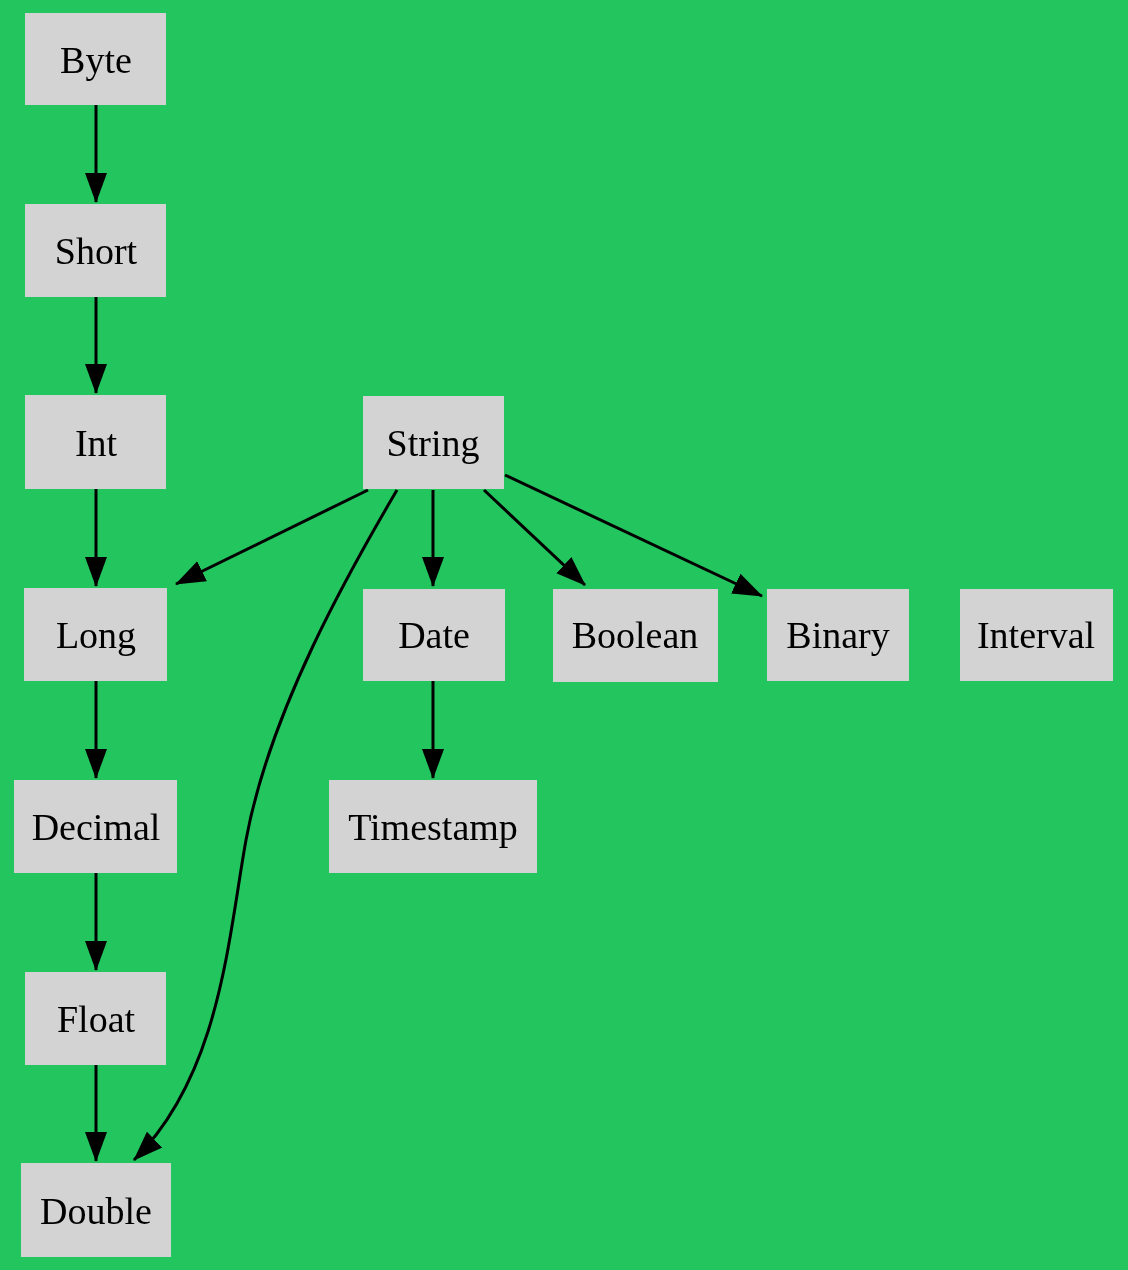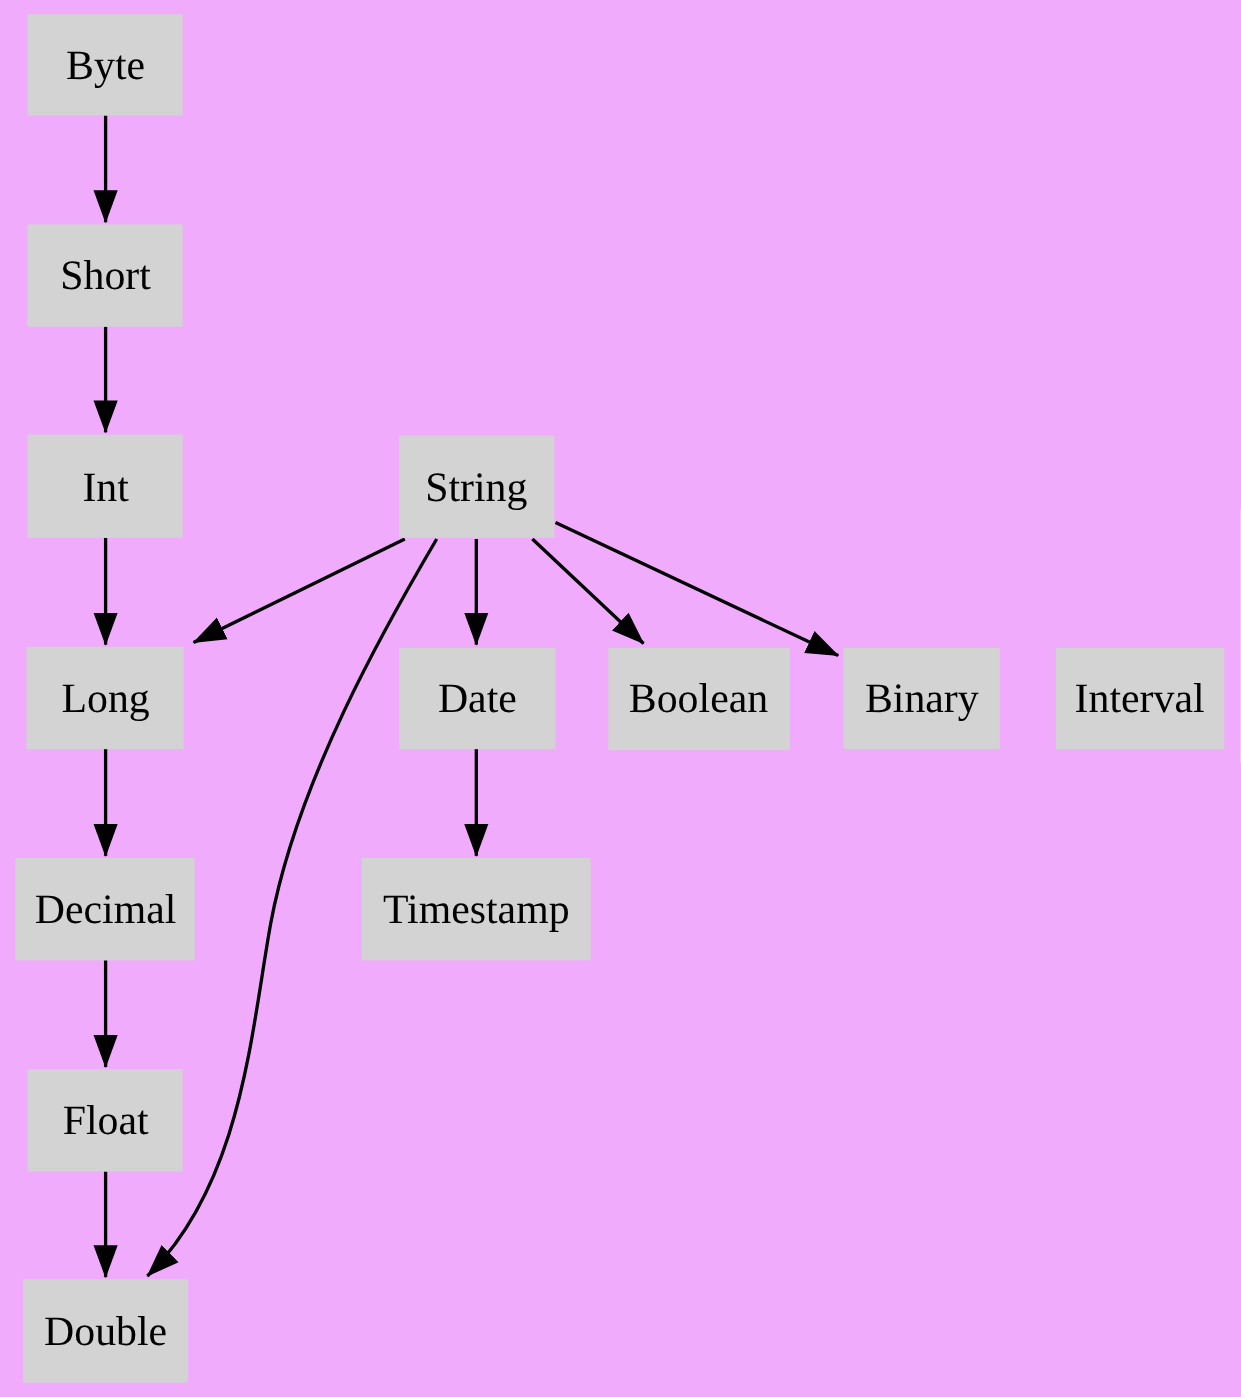--- a/index.html
+++ b/index.html
@@ -3,21 +3,21 @@
 <meta charset="utf-8">
 <style>
   html, body {
     margin: 0;
     padding: 0;
     background: #ffffff;
   }
   .canvas-wrap {
     width: 1128px;
     height: 1270px;
-    background: #f0abfc;
+    background: #22c55e;
     position: relative;
   }
   svg {
     display: block;
   }
   .node-rect {
     stroke: none;
   }
   .node-label {
     font-family: "Liberation Serif", "DejaVu Serif", serif;

